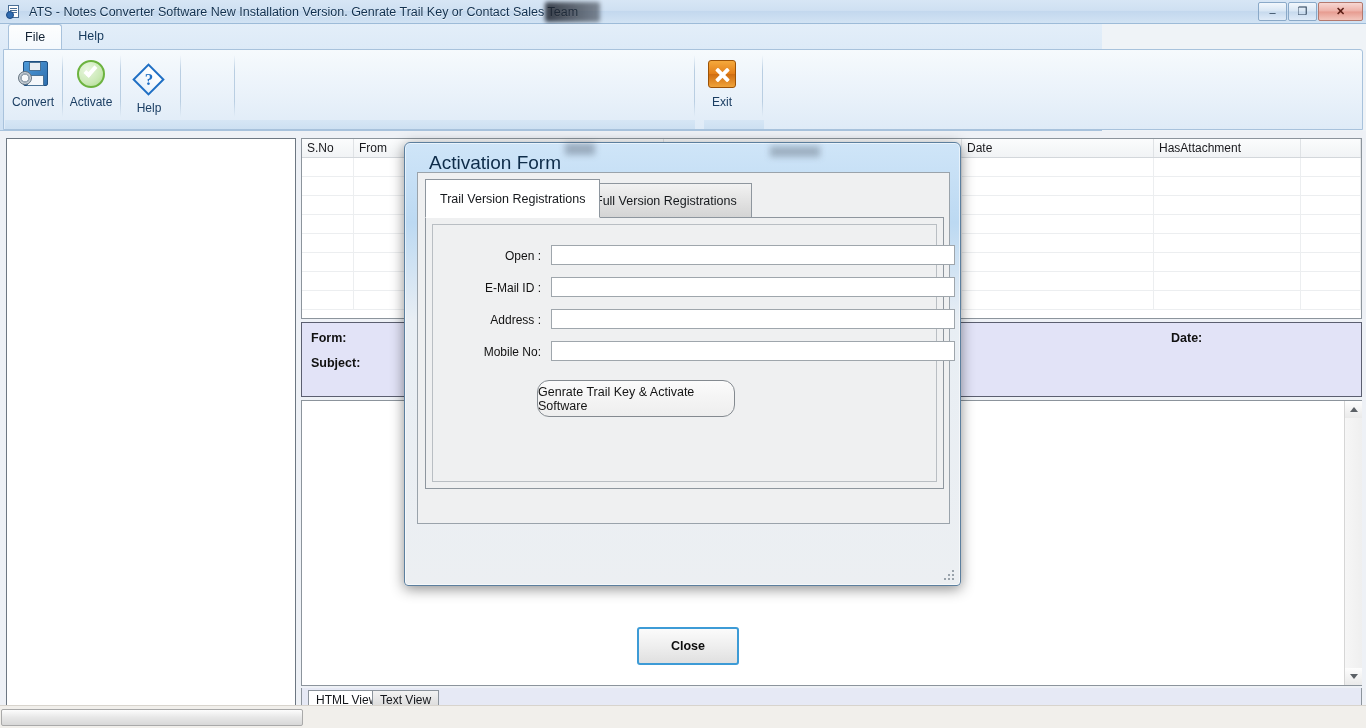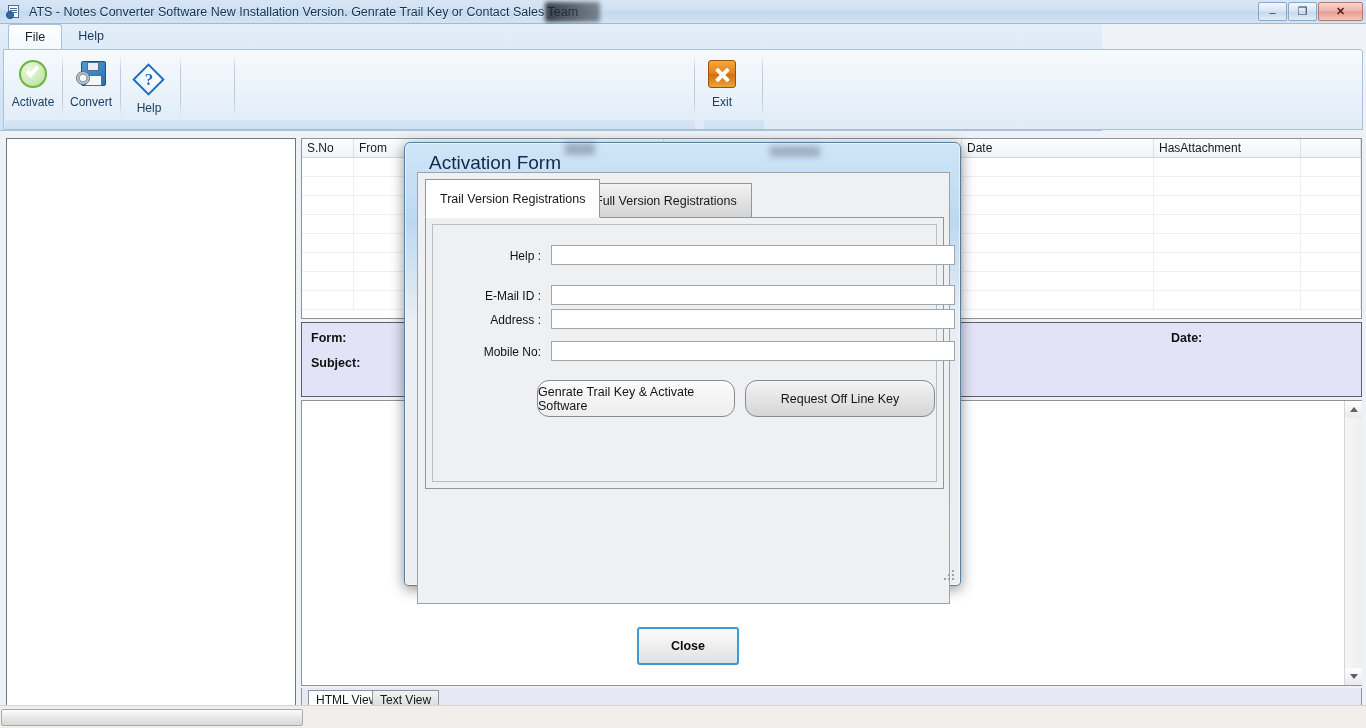--- a/index.html
+++ b/index.html
@@ -309,21 +309,21 @@
   }
   .dlg-smudge1 {
     position: absolute; left: 160px; top: 0px; width: 30px; height: 12px;
     background: rgba(60,70,85,.35); filter: blur(3px);
   }
   .dlg-smudge2 {
     position: absolute; left: 365px; top: 3px; width: 50px; height: 11px;
     background: rgba(70,80,95,.35); filter: blur(3px);
   }
   .dlg-body {
-    position: absolute; left: 12px; top: 29px; width: 533px; height: 432px;
+    position: absolute; left: 12px; top: 29px; width: 533px; height: 352px;
     background: #eff0f1; border: 1px solid #9aa3ab; padding-left: 24px;
   }
   .tabstrip {
     position: absolute; left: 7px; top: 6px; width: 519px; height: 350px;
   }
   .dtab {
     position: absolute; top: 0; height: 39px; line-height: 39px;
     padding: 0 14px; font-size: 12.5px; color: #15181c; cursor: default;
     border: 1px solid #8e969e;
   }
@@ -416,34 +416,34 @@
 
       <div class="group-sep" style="left:58px;"></div>
       <div class="group-sep" style="left:116px;"></div>
       <div class="group-sep" style="left:176px;"></div>
       <div class="group-sep" style="left:230px;"></div>
       <div class="group-sep" style="left:690px;"></div>
       <div class="group-sep" style="left:758px;"></div>
 
       <div class="ribbon-group" style="left:0px;">
         <div class="ribbon-btn">
-          <div class="ico ico-check">
-            <div class="circle"></div>
-              <div class="tick"></div>
-          </div>
-          <div class="rlabel">Activate</div>
-        </div>
-        <div class="ribbon-btn">
           <div class="ico ico-convert">
             <div class="floppy"></div>
               <div class="shutter"></div>
               <div class="lbl"></div>
               <div class="gear"></div>
           </div>
           <div class="rlabel">Convert</div>
+        </div>
+        <div class="ribbon-btn">
+          <div class="ico ico-check">
+            <div class="circle"></div>
+              <div class="tick"></div>
+          </div>
+          <div class="rlabel">Activate</div>
         </div>
         <div class="ribbon-btn" style="padding-top:12px;">
           <div class="ico ico-help">
             <div class="dia"></div>
               <div class="q">?</div>
           </div>
           <div class="rlabel">Help</div>
         </div>
       </div>
 
@@ -581,41 +581,40 @@
     <div class="dlg-body">
 
       <div class="tabstrip">
         <div class="dtab active">Trail Version Registrations</div>
         <div class="dtab inactive">Full Version Registrations</div>
 
         <div class="tabpage">
           <div class="inner-panel">
 
             <div class="frow" style="top:20px;">
-              <div class="flabel">Help :</div>
+              <div class="flabel">Open :</div>
               <input class="finput" type="text" value="" placeholder="" style="">
             </div>
 
-            <div class="frow" style="top:60px;">
+            <div class="frow" style="top:52px;">
               <div class="flabel">E-Mail ID :</div>
               <input class="finput" type="text" value="" placeholder="" style="">
             </div>
 
             <div class="frow" style="top:84px;">
               <div class="flabel">Address :</div>
               <input class="finput" type="text" value="" placeholder="" style="">
             </div>
 
             <div class="frow" style="top:116px;">
               <div class="flabel">Mobile No:</div>
               <input class="finput" type="text" value="" placeholder="" style="">
             </div>
 
             <div class="dbtn light" style="left:104px; top:155px; width:198px;">Genrate Trail Key &amp; Activate Software</div>
-            <div class="dbtn shaded" style="left:312px; top:155px; width:190px;">Request Off Line Key</div>
 
           </div>
         </div>
       </div>
     </div>
 
     <div class="close-btn">Close</div>
 
     <div class="grip">
       <i style="left:8px;top:0px;"></i>

